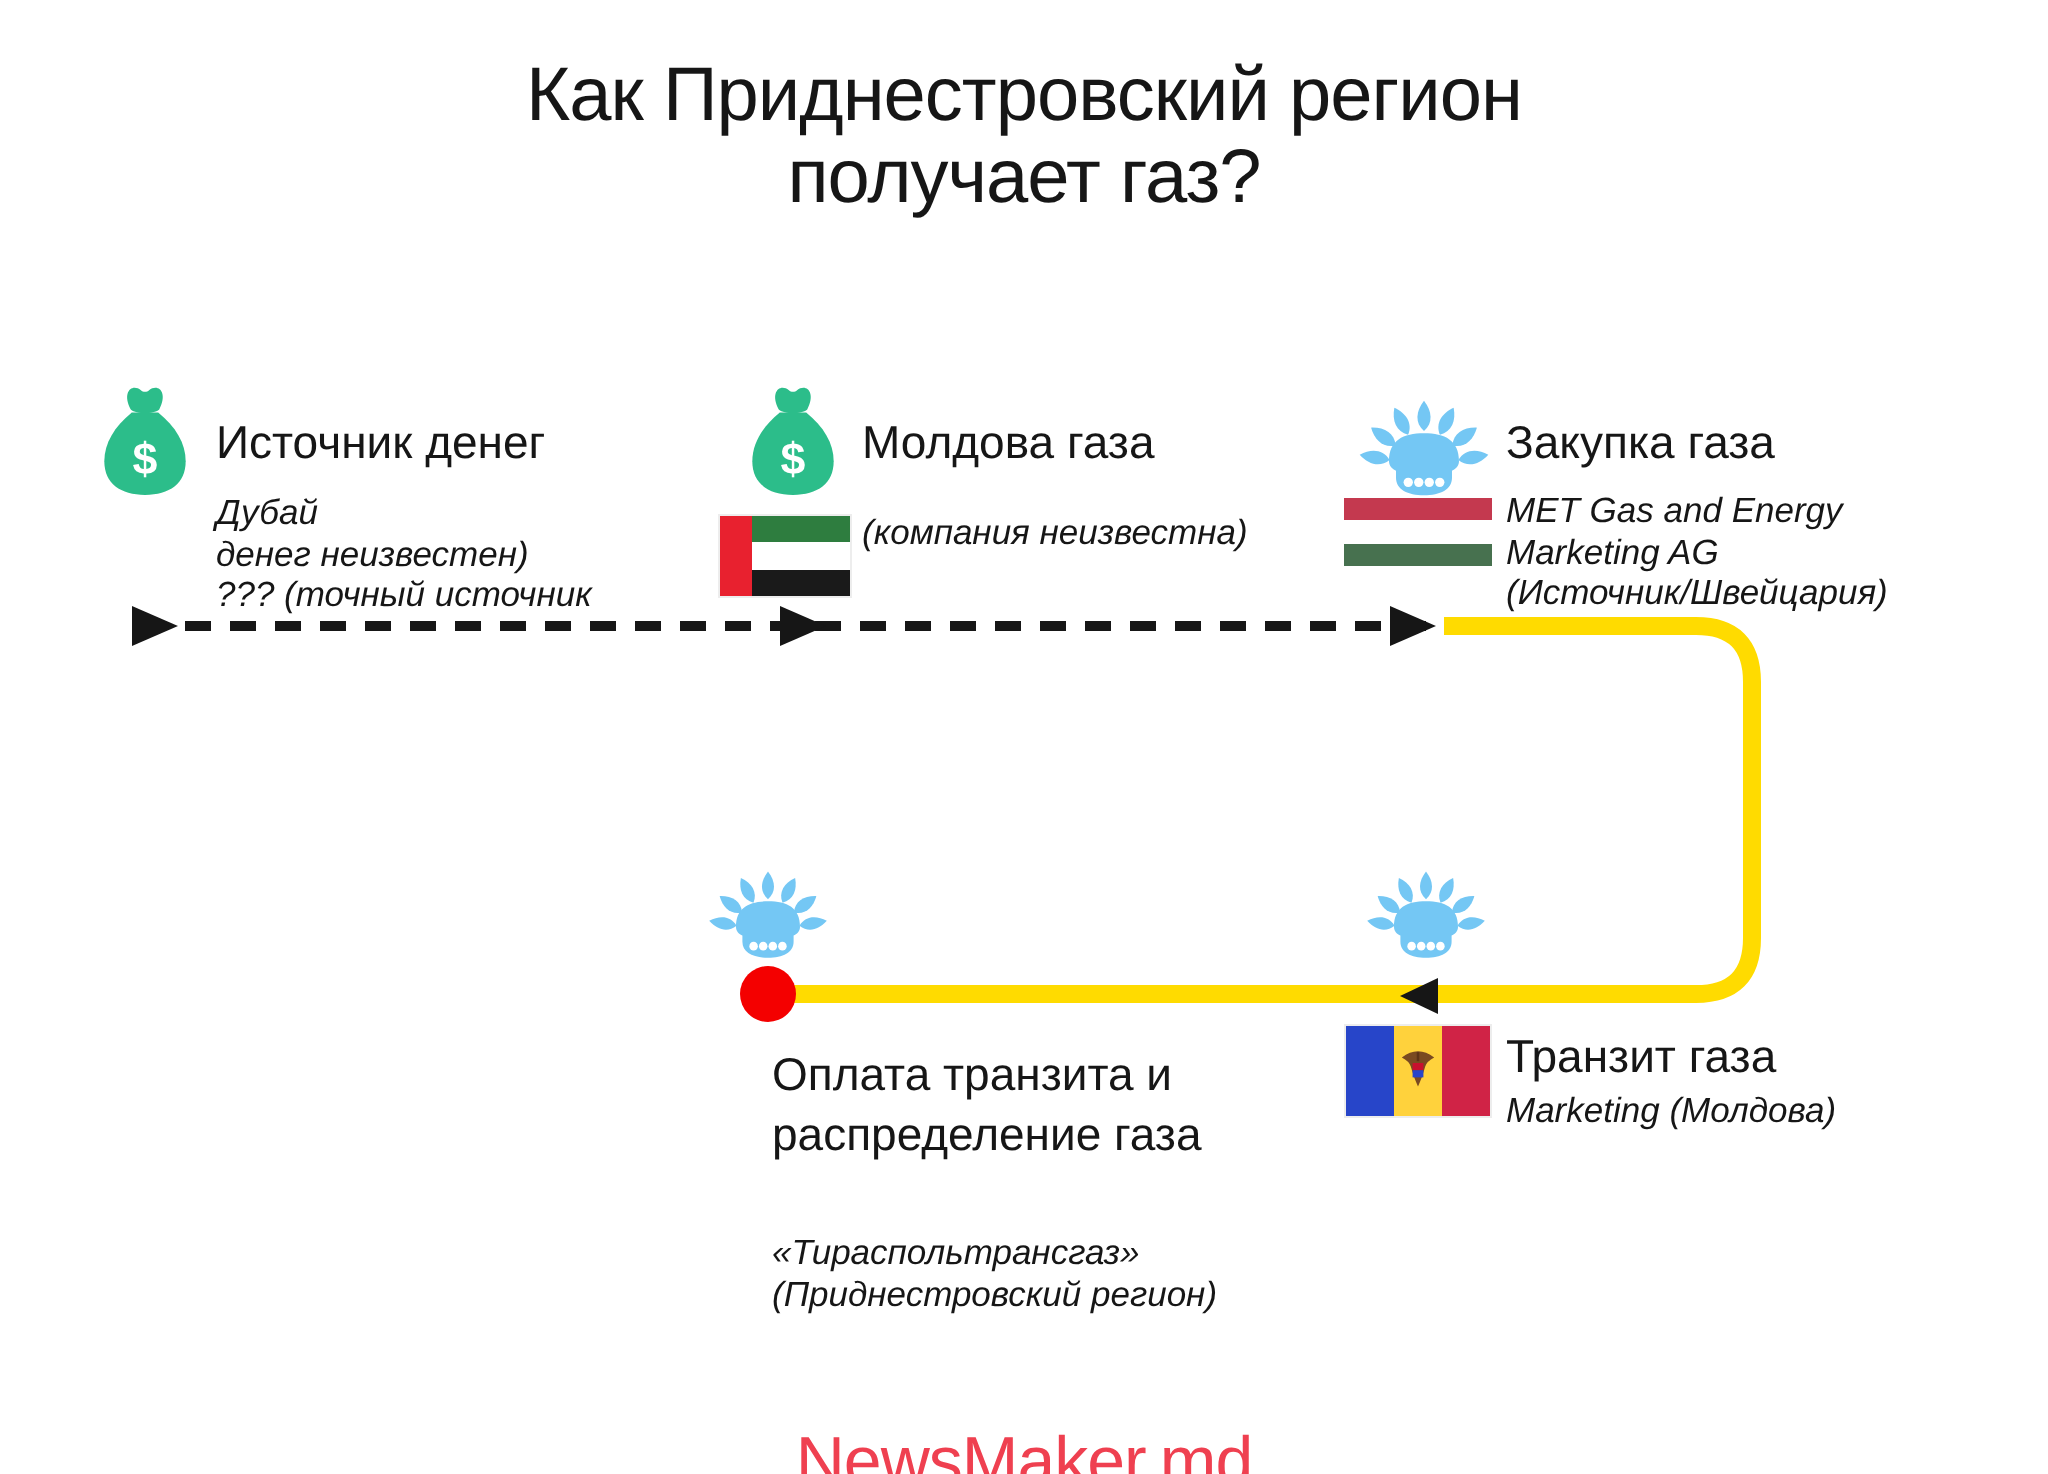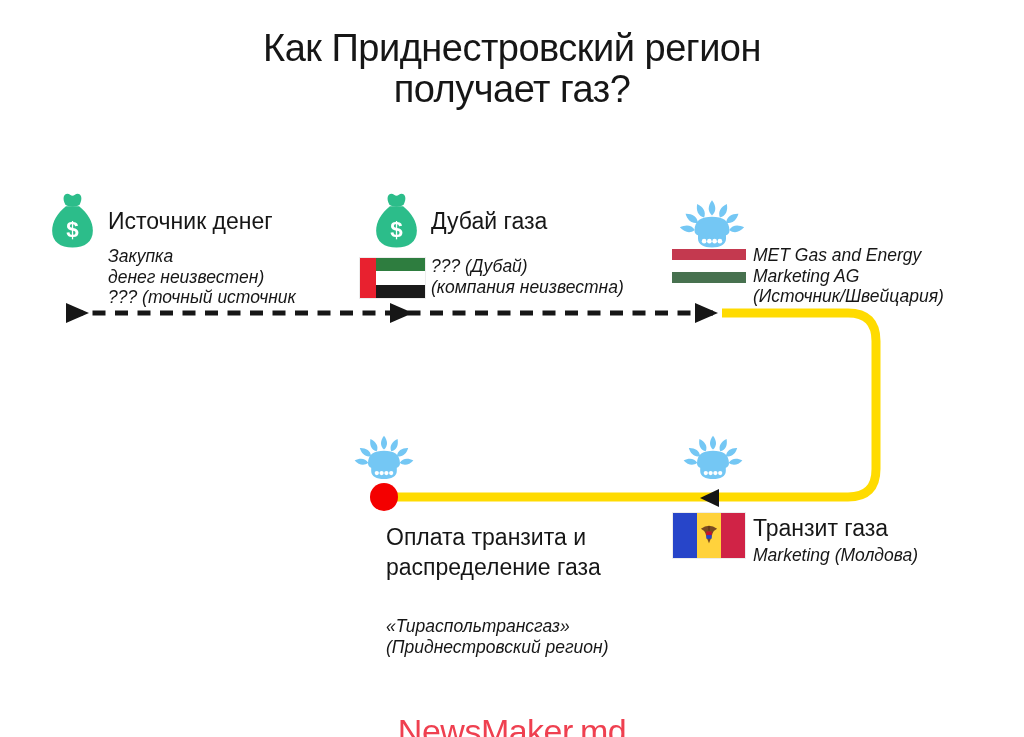--- a/index.html
+++ b/index.html
@@ -109,43 +109,43 @@
     <polygon class="arrow-tri" points="695,303 695,323 718,313"></polygon>
     <polygon class="arrow-tri" points="719,489 719,507 700,498"></polygon>
     <circle class="end-dot" cx="384" cy="497" r="14"></circle>
   </svg>
 
   <svg class="icon icon-n1">
       <use href="#money-bag"></use>
     </svg>
   <div class="heading h-n1">Источник денег</div>
   <div class="details d-n1">
-    <div>Закупка</div>
+    <div>Дубай</div>
     <div>денег неизвестен)</div>
     <div>??? (точный источник</div>
   </div>
 
   <svg class="icon icon-n2">
       <use href="#money-bag"></use>
     </svg>
-  <div class="heading h-n2">Дубай газа</div>
+  <div class="heading h-n2">Молдова газа</div>
   <div class="flag flag-uae">
     <div class="uae-green"></div>
     <div class="uae-white"></div>
     <div class="uae-black"></div>
     <div class="uae-red"></div>
   </div>
   <div class="details d-n2">
-    <div>??? (Дубай)</div>
     <div>(компания неизвестна)</div>
   </div>
 
   <svg class="icon icon-n3">
       <use href="#gas-burner"></use>
     </svg>
+  <div class="heading h-n3">Закупка газа</div>
   <div class="flag flag-hu">
     <div class="hu-red"></div>
     <div class="hu-white"></div>
     <div class="hu-green"></div>
   </div>
   <div class="details d-n3">
     <div>MET Gas and Energy</div>
     <div>Marketing AG</div>
     <div>(Источник/Швейцария)</div>
   </div>

